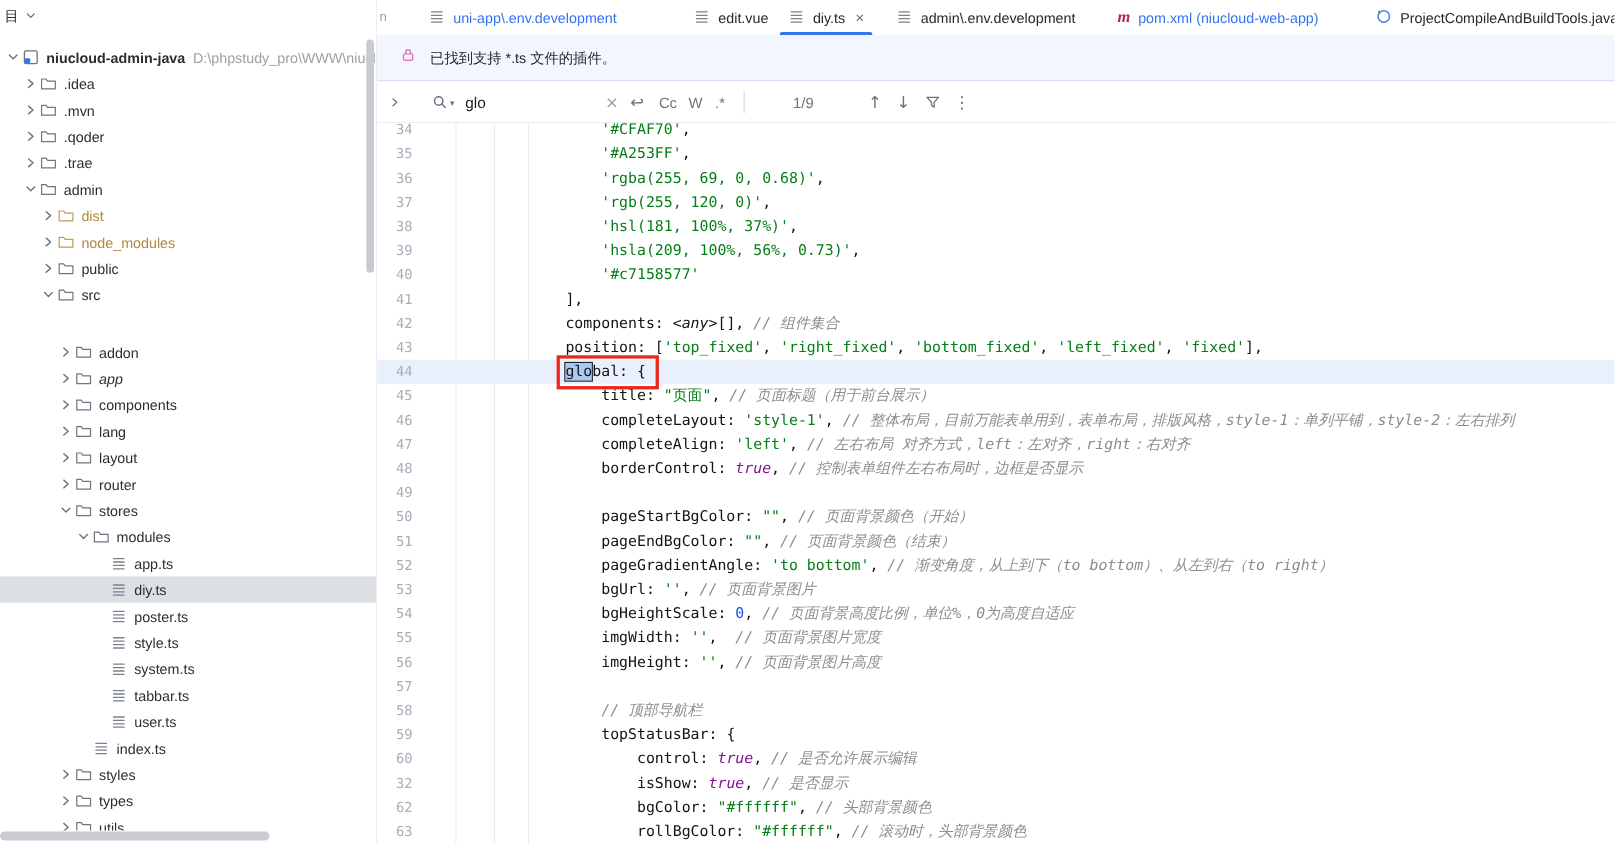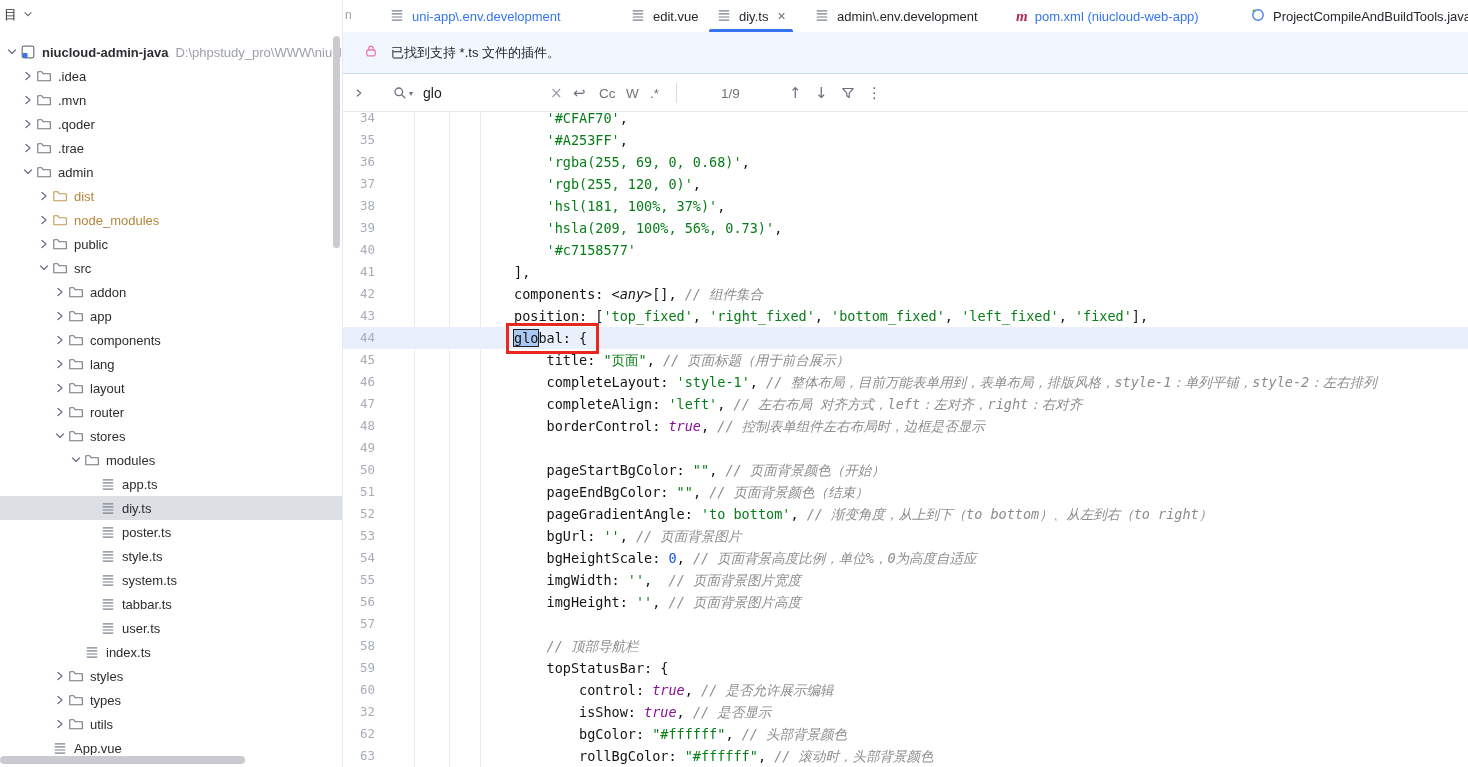--- a/index.html
+++ b/index.html
@@ -216,34 +216,34 @@
               <path d="M4.5 6 L8 9.5 L11.5 6" stroke="#6E7480" stroke-width="1.3" stroke-linecap="round" stroke-linejoin="round"></path>
             </svg>
           </span>
           <span class="nicon">
             <svg width="16" height="16" viewBox="0 0 16 16" fill="none">
               <path d="M1.8 12.7V3.8h4.1l1.3 1.9h7.1v7z" stroke="#6E7480" stroke-width="1.1" stroke-linejoin="round"></path>
             </svg>
           </span>
           <span class="lbl">src</span>
         </div>
-        <div class="trow" style="padding-left: 52px;">
+        <div class="trow" style="padding-left: 52px; margin-top: 28px;">
           <span class="chev">
             <svg width="16" height="16" viewBox="0 0 16 16" fill="none">
               <path d="M6 4.5 L10 8 L6 11.5" stroke="#6E7480" stroke-width="1.3" stroke-linecap="round" stroke-linejoin="round"></path>
             </svg>
           </span>
           <span class="nicon">
             <svg width="16" height="16" viewBox="0 0 16 16" fill="none">
               <path d="M1.8 12.7V3.8h4.1l1.3 1.9h7.1v7z" stroke="#6E7480" stroke-width="1.1" stroke-linejoin="round"></path>
             </svg>
           </span>
           <span class="lbl">addon</span>
         </div>
-        <div class="trow" style="padding-left: 52px;">
+        <div class="trow" style="padding-left: 52px; font-style: italic;">
           <span class="chev">
             <svg width="16" height="16" viewBox="0 0 16 16" fill="none">
               <path d="M6 4.5 L10 8 L6 11.5" stroke="#6E7480" stroke-width="1.3" stroke-linecap="round" stroke-linejoin="round"></path>
             </svg>
           </span>
           <span class="nicon">
             <svg width="16" height="16" viewBox="0 0 16 16" fill="none">
               <path d="M1.8 12.7V3.8h4.1l1.3 1.9h7.1v7z" stroke="#6E7480" stroke-width="1.1" stroke-linejoin="round"></path>
             </svg>
           </span>

